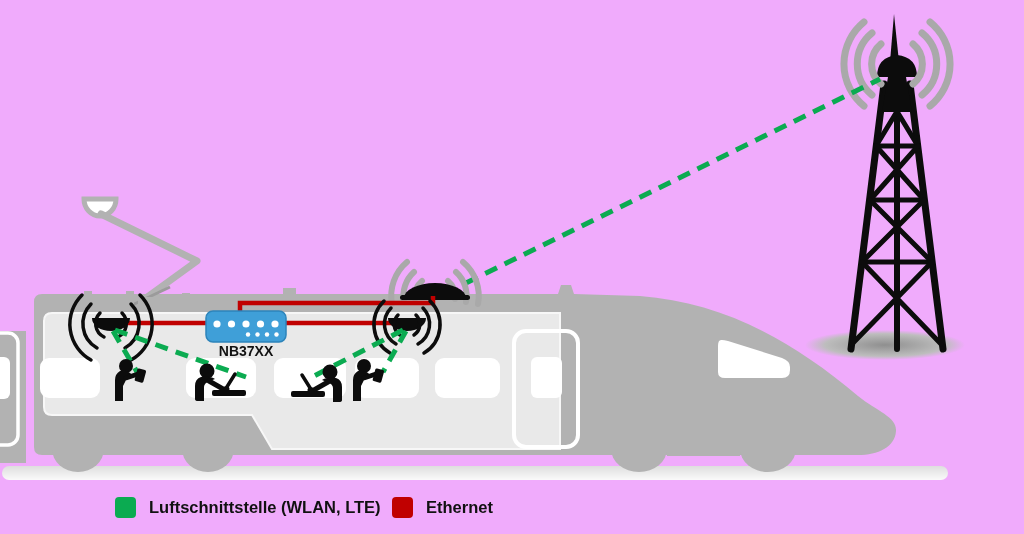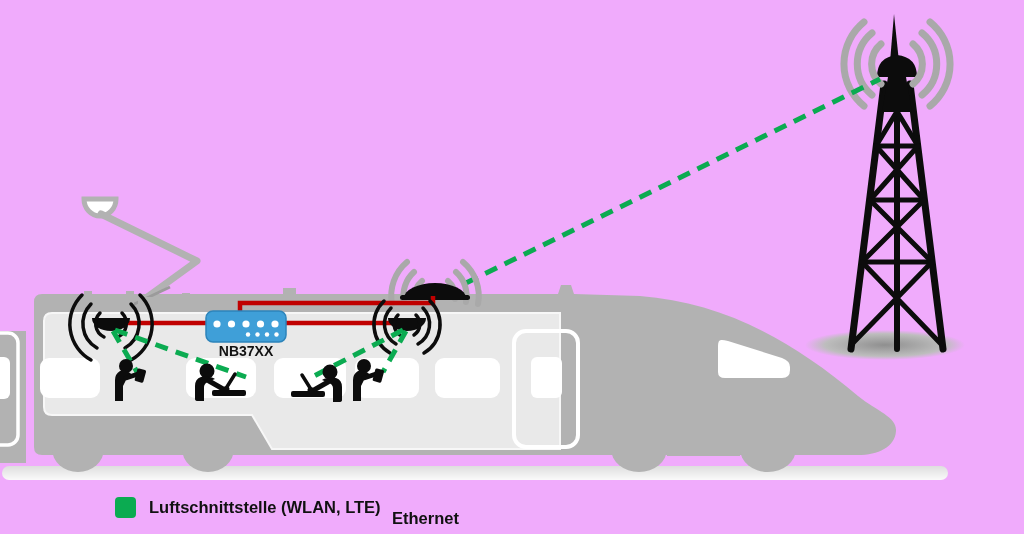--- a/index.html
+++ b/index.html
@@ -17,21 +17,21 @@
   .tower-strut{stroke:var(--ink);fill:none;stroke-linecap:round;}
   .panto{stroke:var(--train_gray);fill:none;stroke-linecap:round;stroke-linejoin:round;}
   .router-box{fill:var(--blue);stroke:#2d84ba;stroke-width:1.5;}
   .router-label{font:bold 14px "Liberation Sans",sans-serif;fill:#111;text-anchor:middle;}
   .legend{position:absolute;top:486px;left:0;width:100%;height:24px;}
   .legend-item{position:absolute;display:flex;align-items:center;gap:13px;height:22px;margin-top:10px;}
   .legend-item .label{font:bold 16.5px "Liberation Sans",sans-serif;color:#111;white-space:nowrap;}
   .swatch{width:21px;height:21px;border-radius:4px;display:inline-block;}
   .swatch-air{background:var(--green);}
   .swatch-eth{background:var(--red);}
-  #li-air{left:115px;} #li-eth{left:392px;flex-direction:column;}
+  #li-air{left:115px;} #li-eth{left:392px;}
 </style>
 </head>
 <body>
 
 <div class="scene">
 <svg width="1024" height="534" viewBox="0 0 1024 534">
   <defs>
     <linearGradient id="groundFade" x1="0" y1="0" x2="0" y2="1">
       <stop offset="0" stop-color="#dedede"></stop>
           <stop offset="1" stop-color="#fafafa"></stop>

